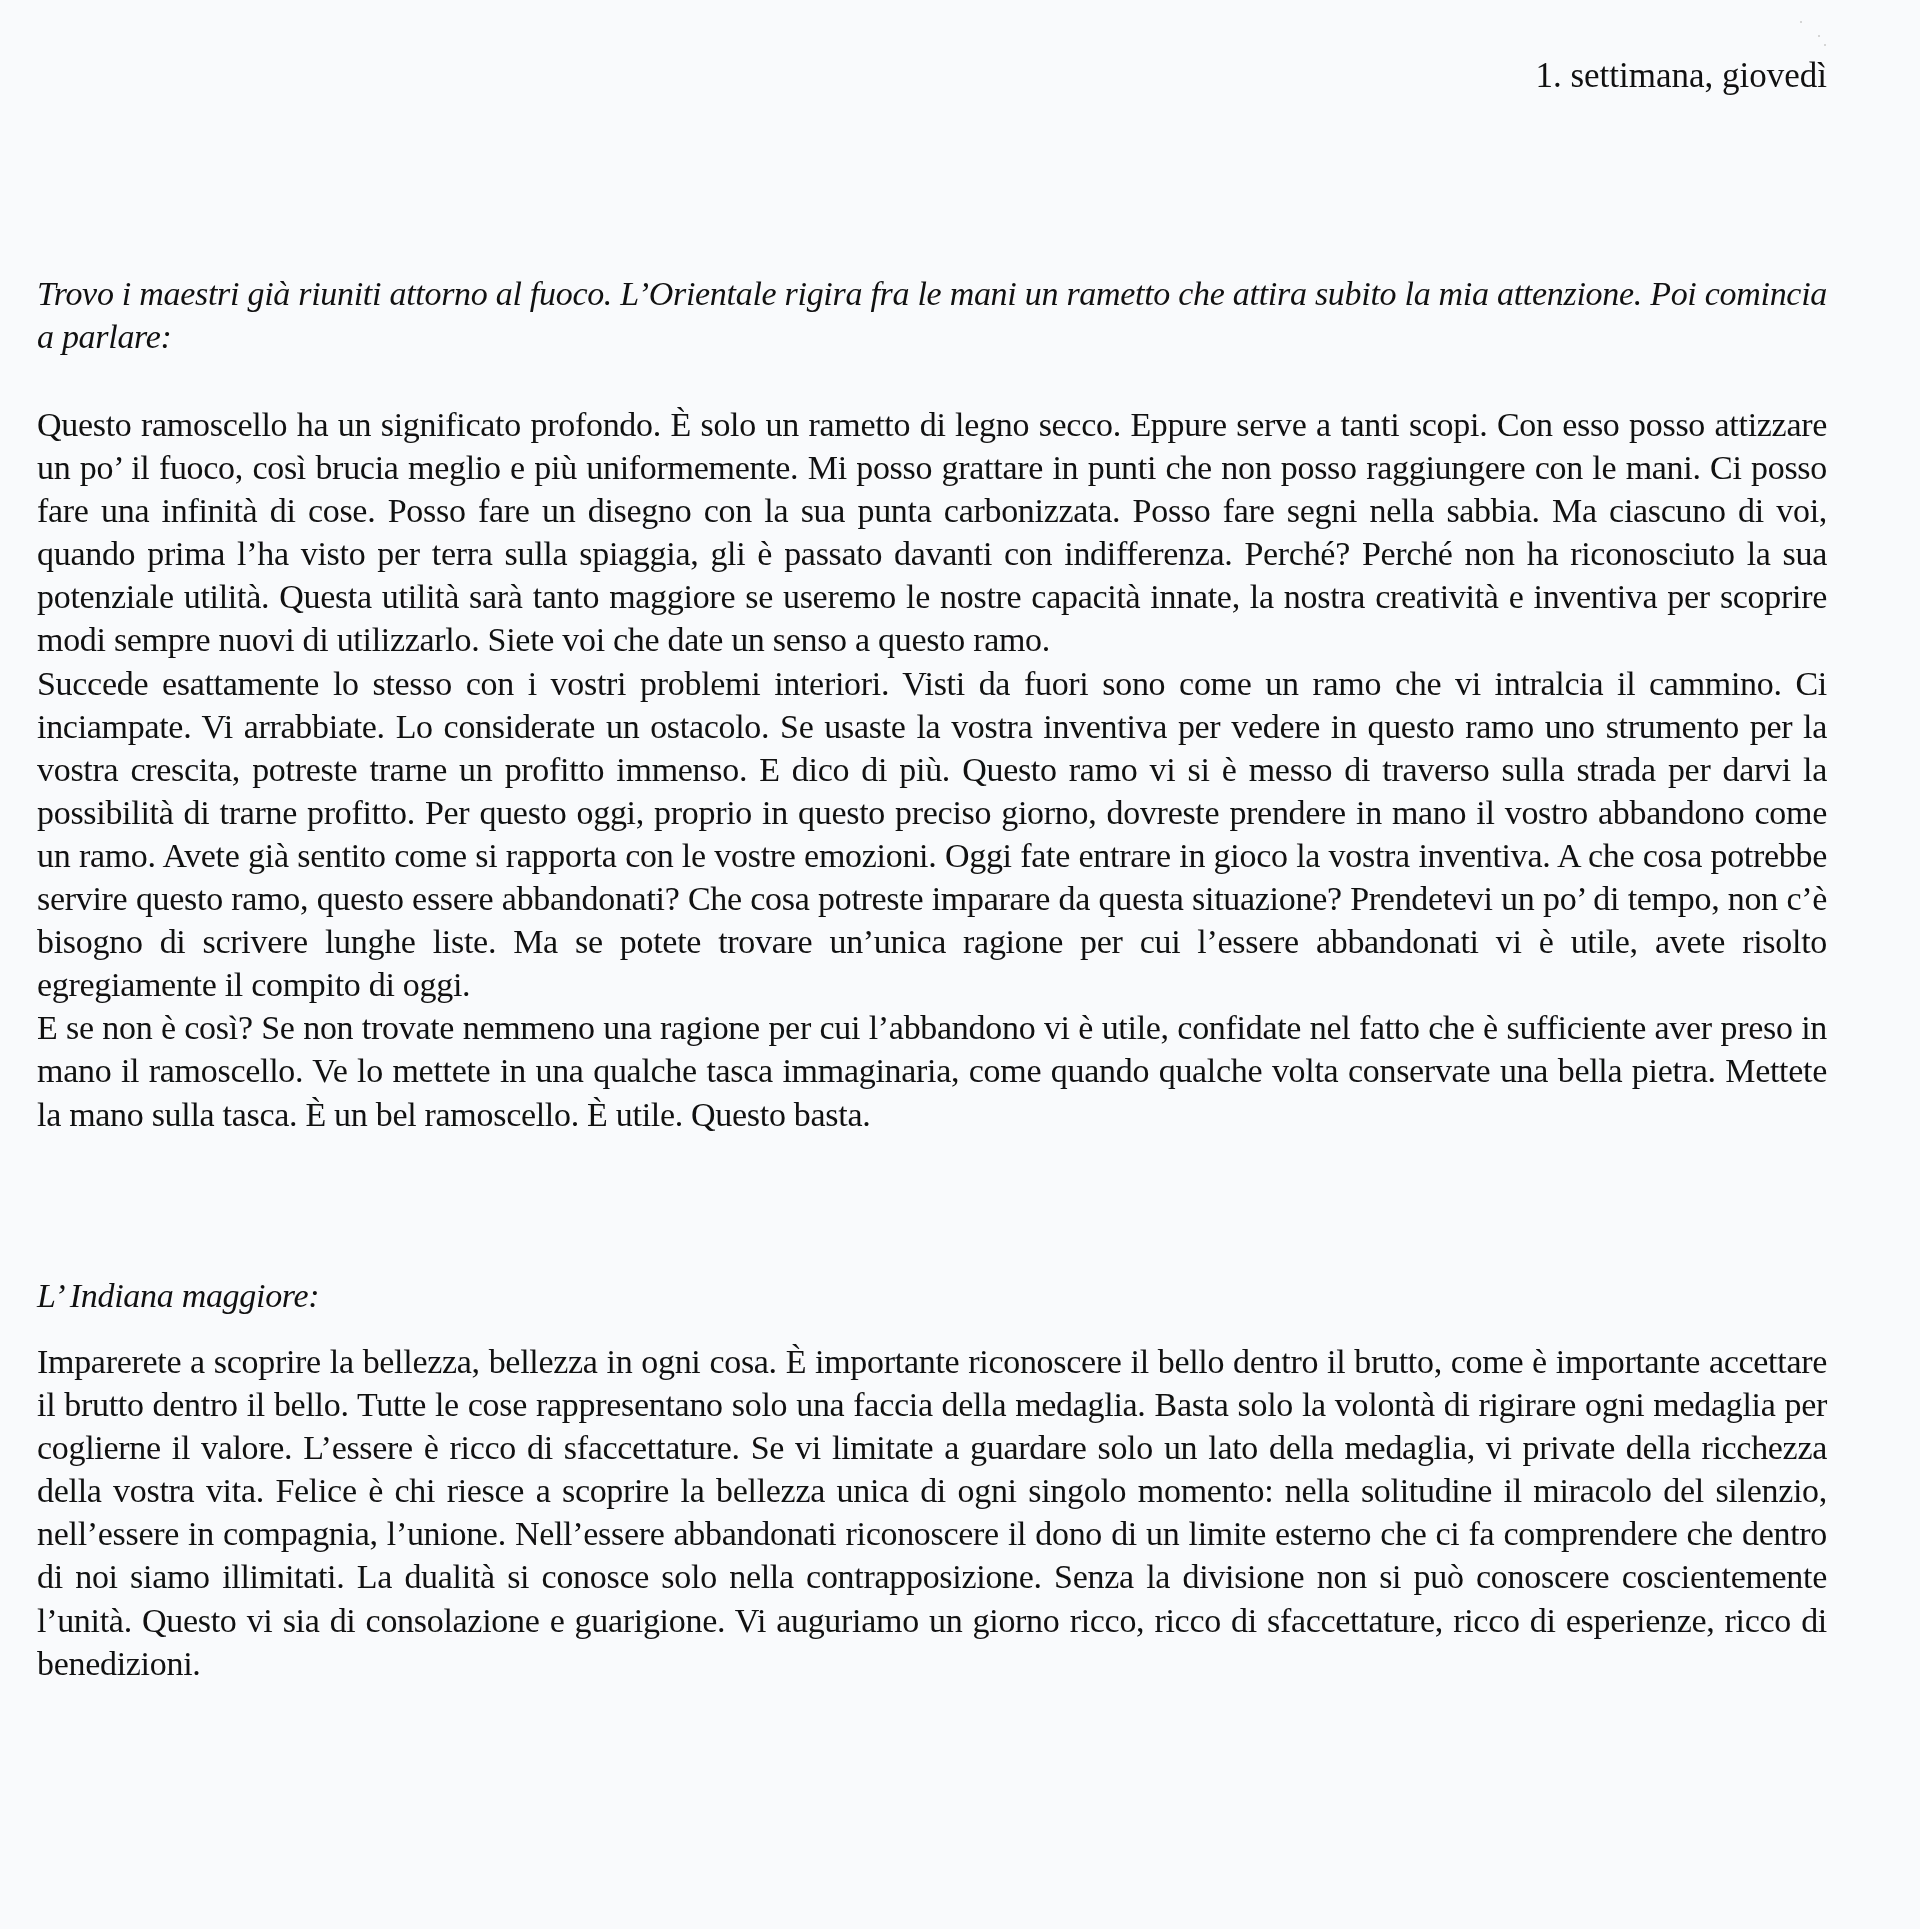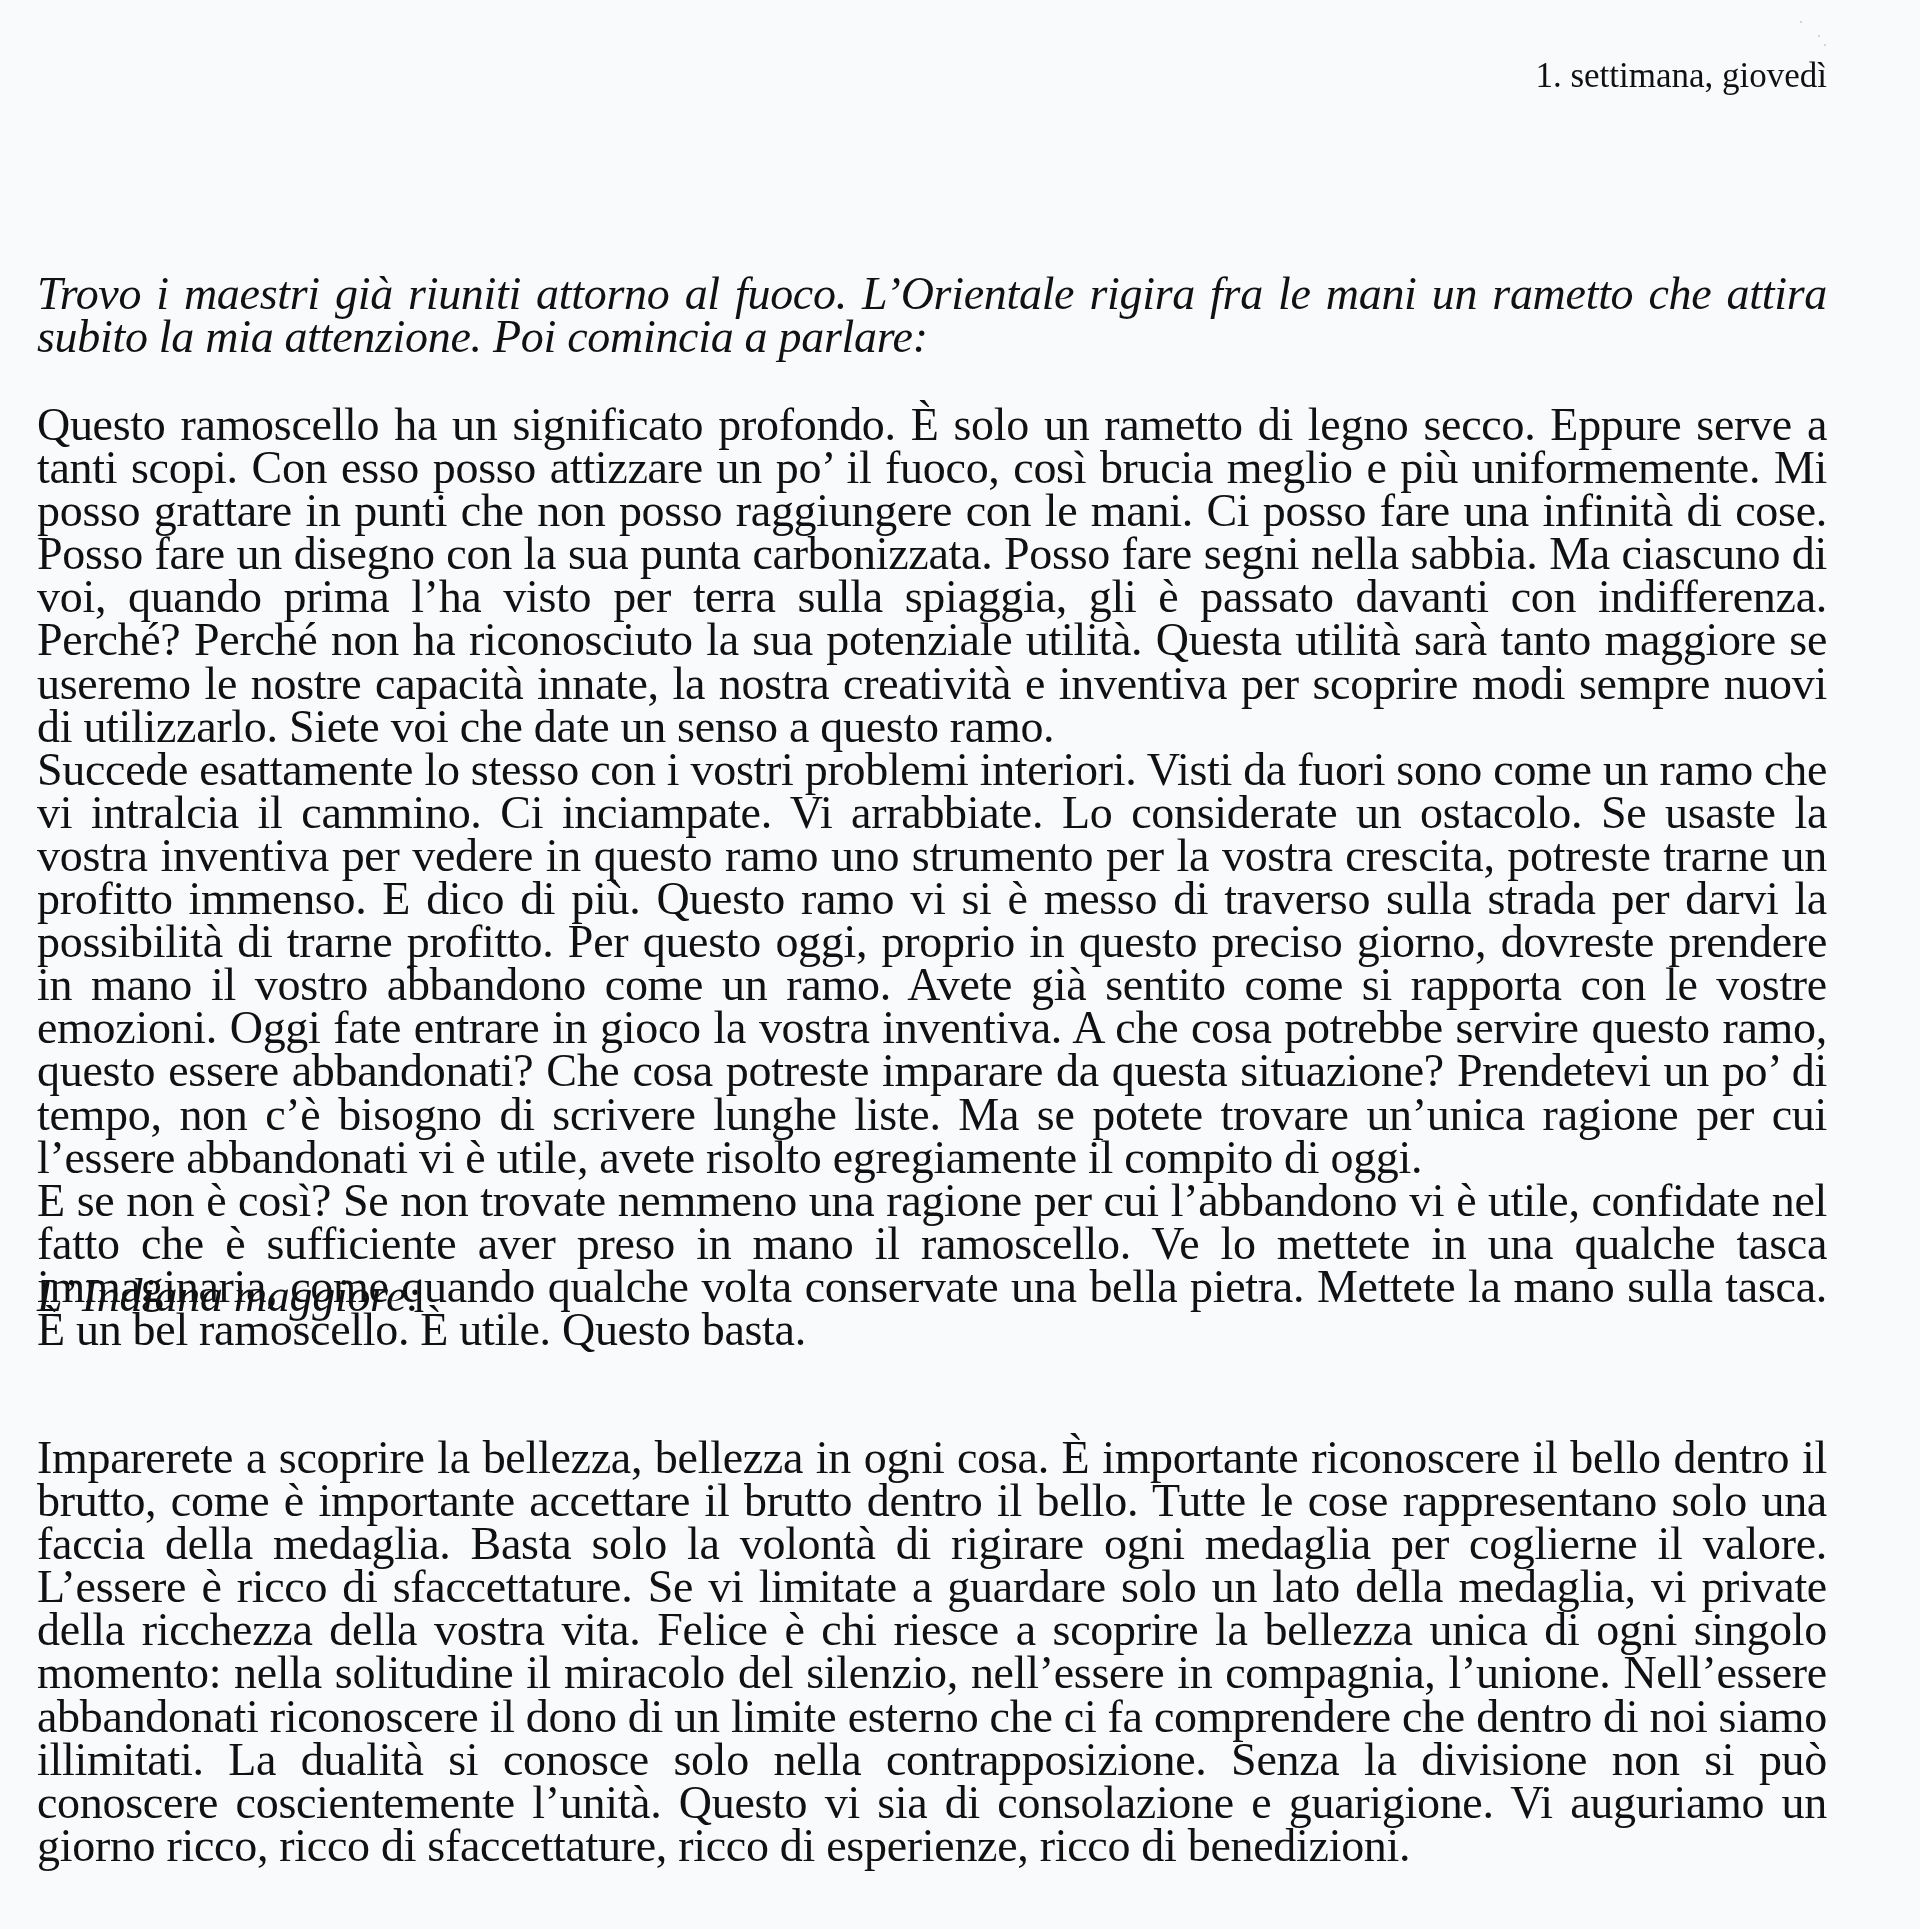--- a/index.html
+++ b/index.html
@@ -31,21 +31,21 @@
     }
     .speck {
       position: absolute;
       background: #c8c8c8;
       border-radius: 1px;
     }
     .para {
       position: absolute;
       left: 0;
       width: 1790px;
-      font-size: 46px;
+      font-size: 34px;
       line-height: 43.1px;
       text-align: justify;
       text-align-last: left;
       letter-spacing: -0.3px;
       word-spacing: 0px;
     }
     .para.italic {
       font-style: italic;
     }
     .para p {
@@ -72,17 +72,17 @@
   <div class="para" style="top:403px;">
     <p>Questo ramoscello ha un significato profondo. È solo un rametto di legno secco. Eppure serve a tanti scopi. Con esso posso attizzare un po’ il fuoco, così brucia meglio e più uniformemente. Mi posso grattare in punti che non posso raggiungere con le mani. Ci posso fare una infinità di cose. Posso fare un disegno con la sua punta carbonizzata. Posso fare segni nella sabbia. Ma ciascuno di voi, quando prima l’ha visto per terra sulla spiaggia, gli è passato davanti con indifferenza. Perché? Perché non ha riconosciuto la sua potenziale utilità. Questa utilità sarà tanto maggiore se useremo le nostre capacità innate, la nostra creatività e inventiva per scoprire modi sempre nuovi di utilizzarlo. Siete voi che date un senso a questo ramo.</p>
     <p>Succede esattamente lo stesso con i vostri problemi interiori. Visti da fuori sono come un ramo che vi intralcia il cammino. Ci inciampate. Vi arrabbiate. Lo considerate un ostacolo. Se usaste la vostra inventiva per vedere in questo ramo uno strumento per la vostra crescita, potreste trarne un profitto immenso. E dico di più. Questo ramo vi si è messo di traverso sulla strada per darvi la possibilità di trarne profitto. Per questo oggi, proprio in questo preciso giorno, dovreste prendere in mano il vostro abbandono come un ramo. Avete già sentito come si rapporta con le vostre emozioni. Oggi fate entrare in gioco la vostra inventiva. A che cosa potrebbe servire questo ramo, questo essere abbandonati? Che cosa potreste imparare da questa situazione? Prendetevi un po’ di tempo, non c’è bisogno di scrivere lunghe liste. Ma se potete trovare un’unica ragione per cui l’essere abbandonati vi è utile, avete risolto egregiamente il compito di oggi.</p>
     <p>E se non è così? Se non trovate nemmeno una ragione per cui l’abbandono vi è utile, confidate nel fatto che è sufficiente aver preso in mano il ramoscello. Ve lo mettete in una qualche tasca immaginaria, come quando qualche volta conservate una bella pietra. Mettete la mano sulla tasca. È un bel ramoscello. È utile. Questo basta.</p>
   </div>
 
   <div class="para italic" style="top:1274px;">
     <p>L’ Indiana maggiore:</p>
   </div>
 
-  <div class="para" style="top:1436px;">
+  <div class="para" style="top:1340px;">
     <p>Imparerete a scoprire la bellezza, bellezza in ogni cosa. È importante riconoscere il bello dentro il brutto, come è importante accettare il brutto dentro il bello. Tutte le cose rappresentano solo una faccia della medaglia. Basta solo la volontà di rigirare ogni medaglia per coglierne il valore. L’essere è ricco di sfaccettature. Se vi limitate a guardare solo un lato della medaglia, vi private della ricchezza della vostra vita. Felice è chi riesce a scoprire la bellezza unica di ogni singolo momento: nella solitudine il miracolo del silenzio, nell’essere in compagnia, l’unione. Nell’essere abbandonati riconoscere il dono di un limite esterno che ci fa comprendere che dentro di noi siamo illimitati. La dualità si conosce solo nella contrapposizione. Senza la divisione non si può conoscere coscientemente l’unità. Questo vi sia di consolazione e guarigione. Vi auguriamo un giorno ricco, ricco di sfaccettature, ricco di esperienze, ricco di benedizioni.</p>
   </div>
 
 </div>
 
 </body></html>

